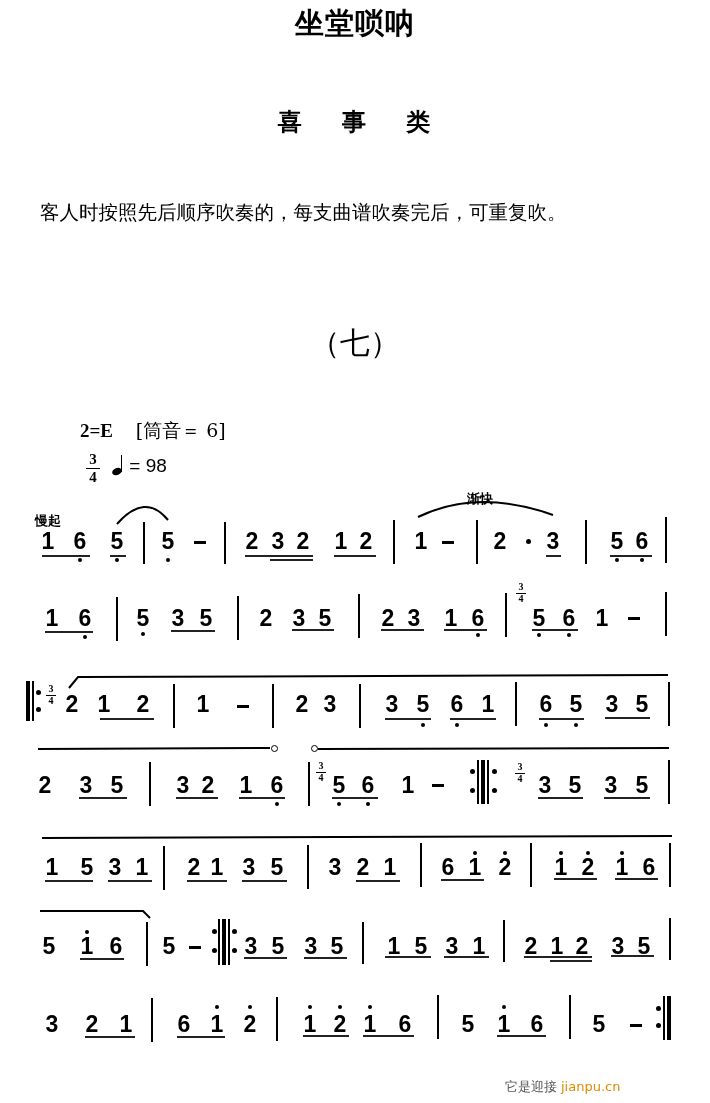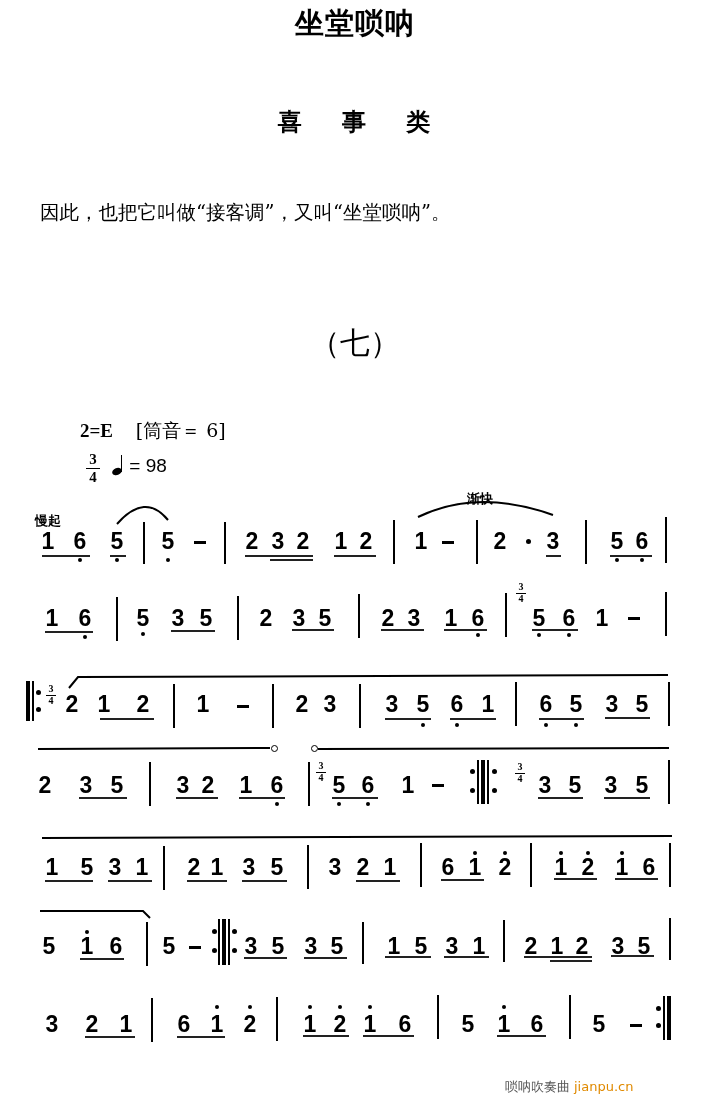--- a/index.html
+++ b/index.html
@@ -47,21 +47,21 @@
   .watermark .domain { color:#e08a00; margin-left:4px; }
   svg.overlay { position:absolute; left:0; top:0; }
 </style>
 </head>
 <body>
 
 <div class="abs title">坐堂唢呐</div>
 <div class="abs subtitle">喜 事 类</div>
 
 <div class="abs intro">
-  <p>因此，也把它叫做“接客调”，又叫“坐堂唢呐”。</p>
+  <p>客人时按照先后顺序吹奏的，每支曲谱吹奏完后，可重复吹。</p>
 </div>
 
 <div class="abs section-no">（七）</div>
 
 <div class="abs key">
   <span>2=E</span>
   <span class="tube">[筒音＝ 6]</span>
 </div>
 <div class="abs ts-big">
   <div>3</div>
@@ -368,14 +368,14 @@
   <line x1="318" y1="749" x2="669" y2="748" stroke="#000" stroke-width="2"></line>
 
   <line x1="42" y1="838" x2="672" y2="836" stroke="#000" stroke-width="2"></line>
 
   <path d="M40 911 L143 911 L150 918" stroke="#000" stroke-width="2" fill="none"></path>
 </svg>
 <div class="circle" style="left:271px;top:745px;"></div>
 <div class="circle" style="left:311px;top:745px;"></div>
 
 <div class="abs watermark">
-  <span>唢呐吹奏曲</span><span class="domain">jianpu.cn</span>
+  <span>它是迎接</span><span class="domain">jianpu.cn</span>
 </div>
 
 </body></html>

